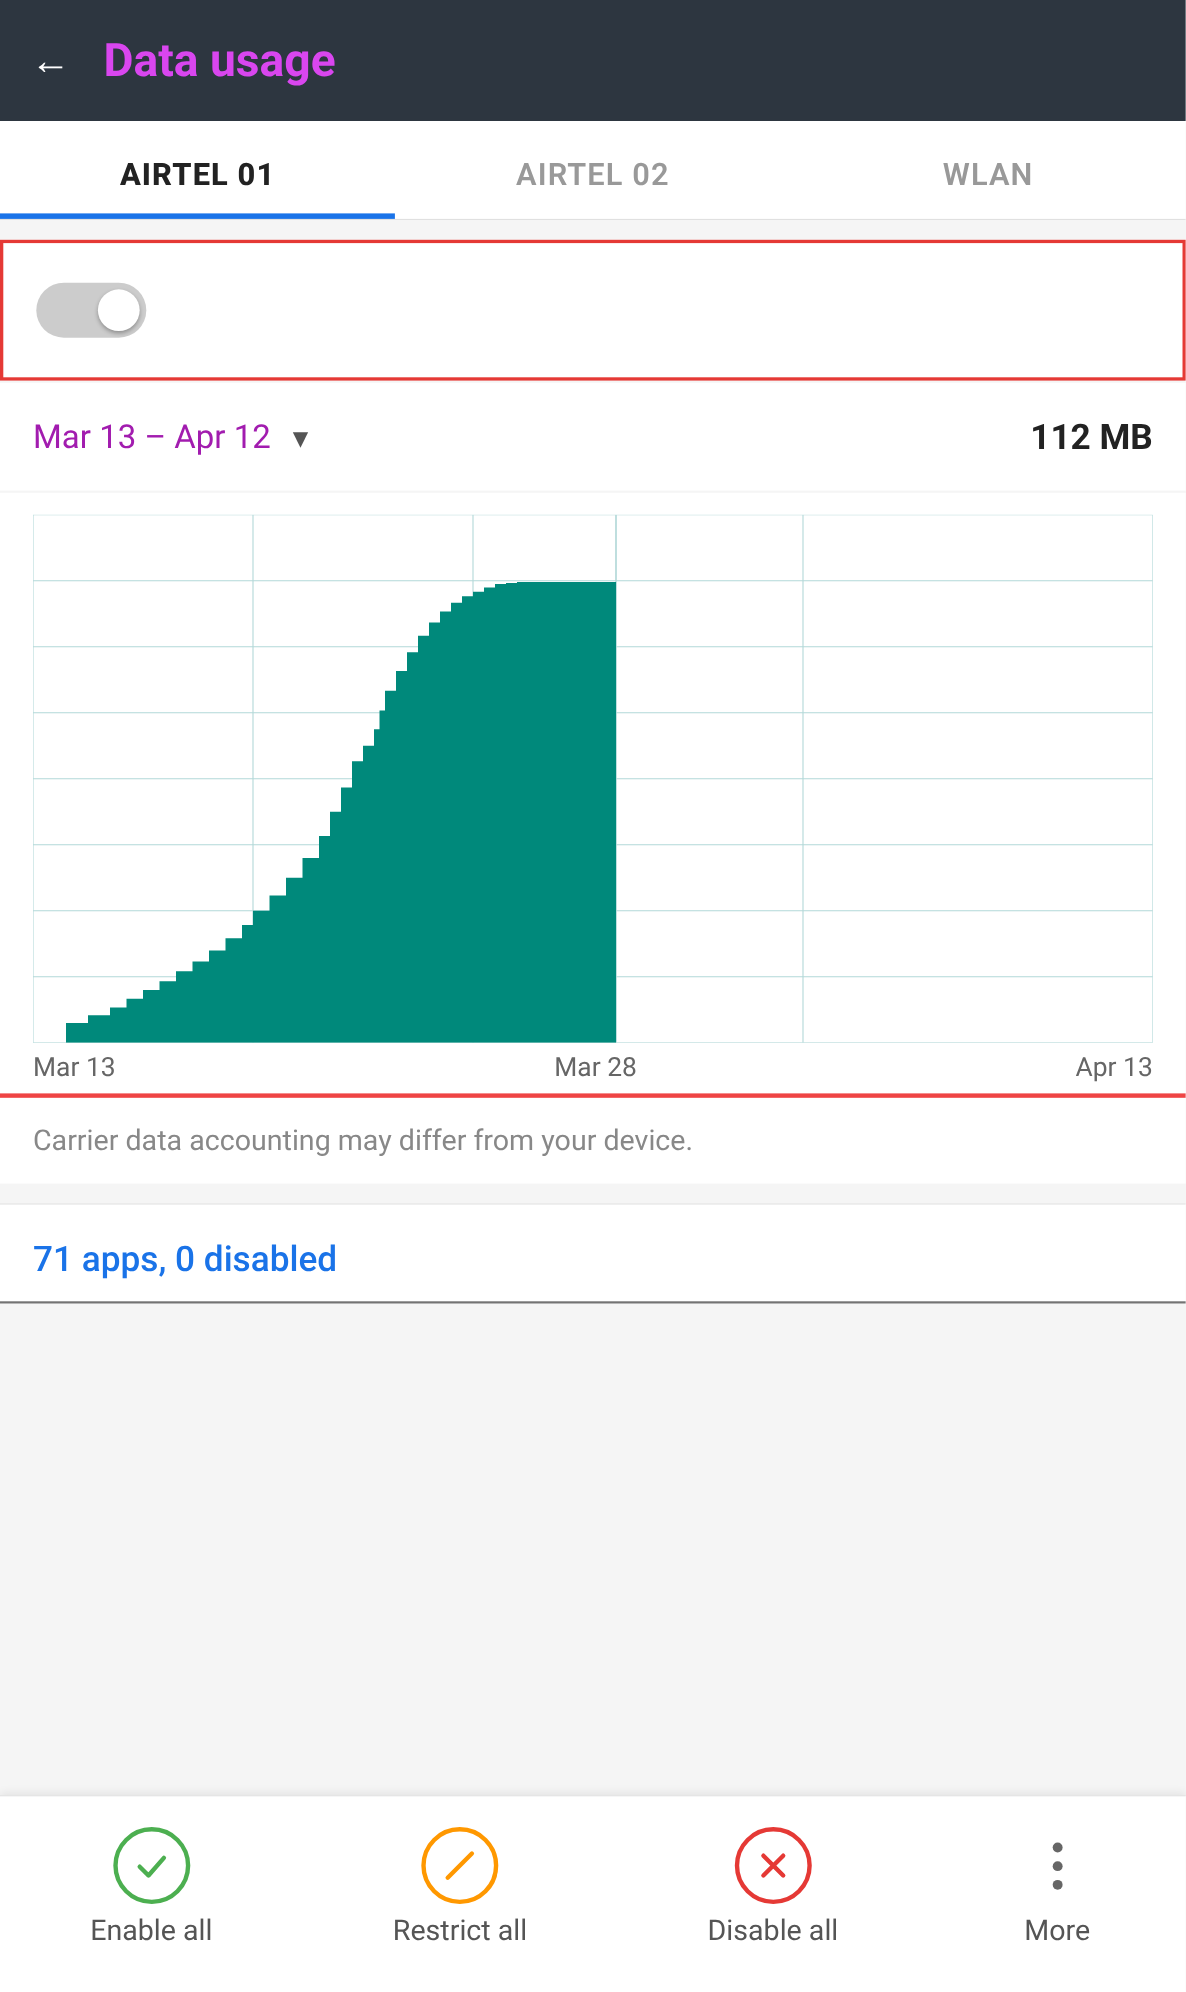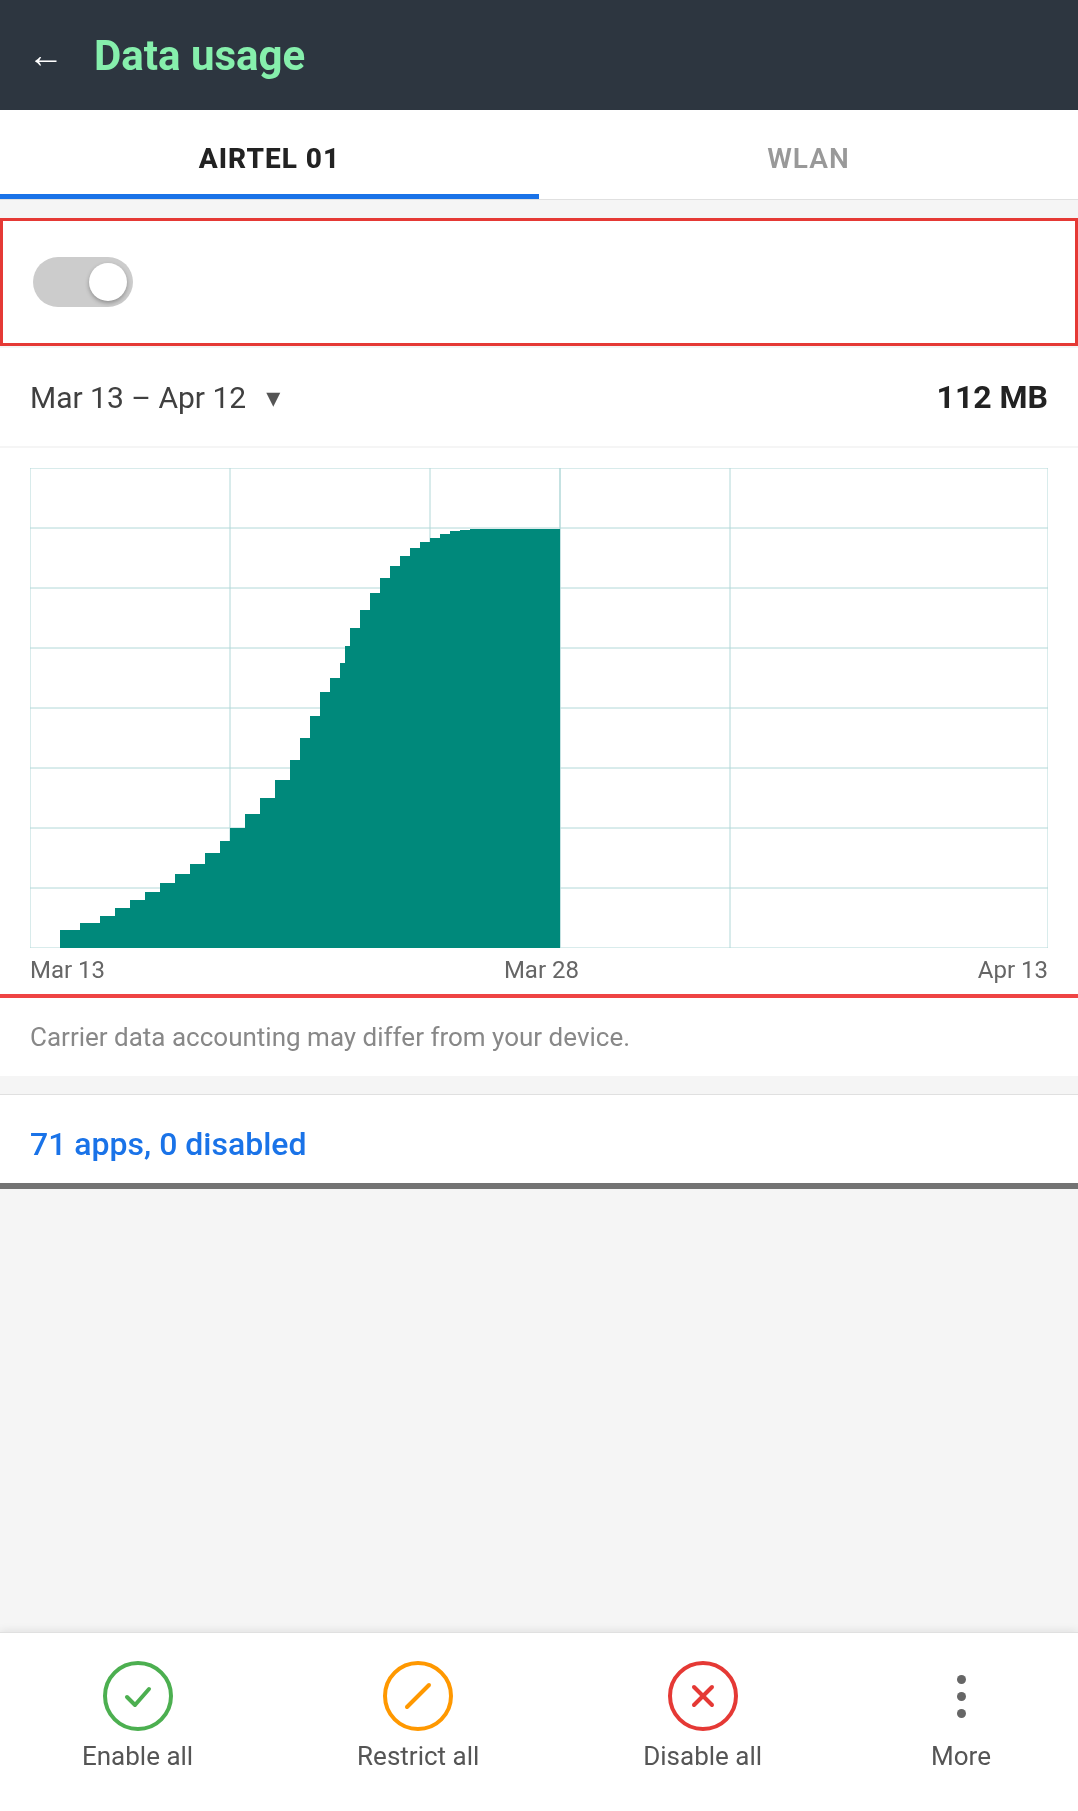--- a/index.html
+++ b/index.html
@@ -23,21 +23,21 @@
     }
     .header-back {
       font-size: 36px;
       margin-right: 30px;
       cursor: pointer;
       color: white;
     }
     .header-title {
       font-size: 42px;
       font-weight: bold;
-      color: #86efac;
+      color: #d946ef;
     }
 
     
     .tabs {
       background: white;
       display: flex;
       border-bottom: 1px solid #e0e0e0;
     }
     .tab {
       flex: 1;
@@ -109,21 +109,21 @@
       padding: 30px 30px;
       margin-top: 2px;
     }
     .date-range-left {
       display: flex;
       align-items: center;
       gap: 20px;
     }
     .date-range-text {
       font-size: 30px;
-      color: #404040;
+      color: #a21caf;
     }
     .chevron-down {
       font-size: 28px;
       color: #555;
     }
     .data-amount {
       font-size: 32px;
       font-weight: bold;
       color: #222;
     }
@@ -161,21 +161,21 @@
       color: #888;
       border-top: 4px solid #ef4444;
     }
 
     
     .apps-summary {
       background: white;
       padding: 30px 30px 20px;
       margin-top: 18px;
       border-top: 1px solid #e0e0e0;
-      border-bottom: 6px solid #737373;
+      border-bottom: 2px solid #737373;
     }
     .apps-summary-text {
       font-size: 32px;
       color: #1a73e8;
       font-weight: 500;
     }
 
     
     .action-bar {
       background: white;
@@ -248,20 +248,21 @@
 </head>
 <body>
 
 <div class="header">
   <span class="header-back">←</span>
   <span class="header-title">Data usage</span>
 </div>
 
 <div class="tabs">
   <div class="tab active">AIRTEL 01</div>
+  <div class="tab">AIRTEL 02</div>
   <div class="tab">WLAN</div>
 </div>
 
 <div class="mobile-data-row">
   <div class="toggle"></div>
 </div>
 
 <div class="date-range-row">
   <div class="date-range-left">
     <span class="date-range-text">Mar 13 – Apr 12</span>

